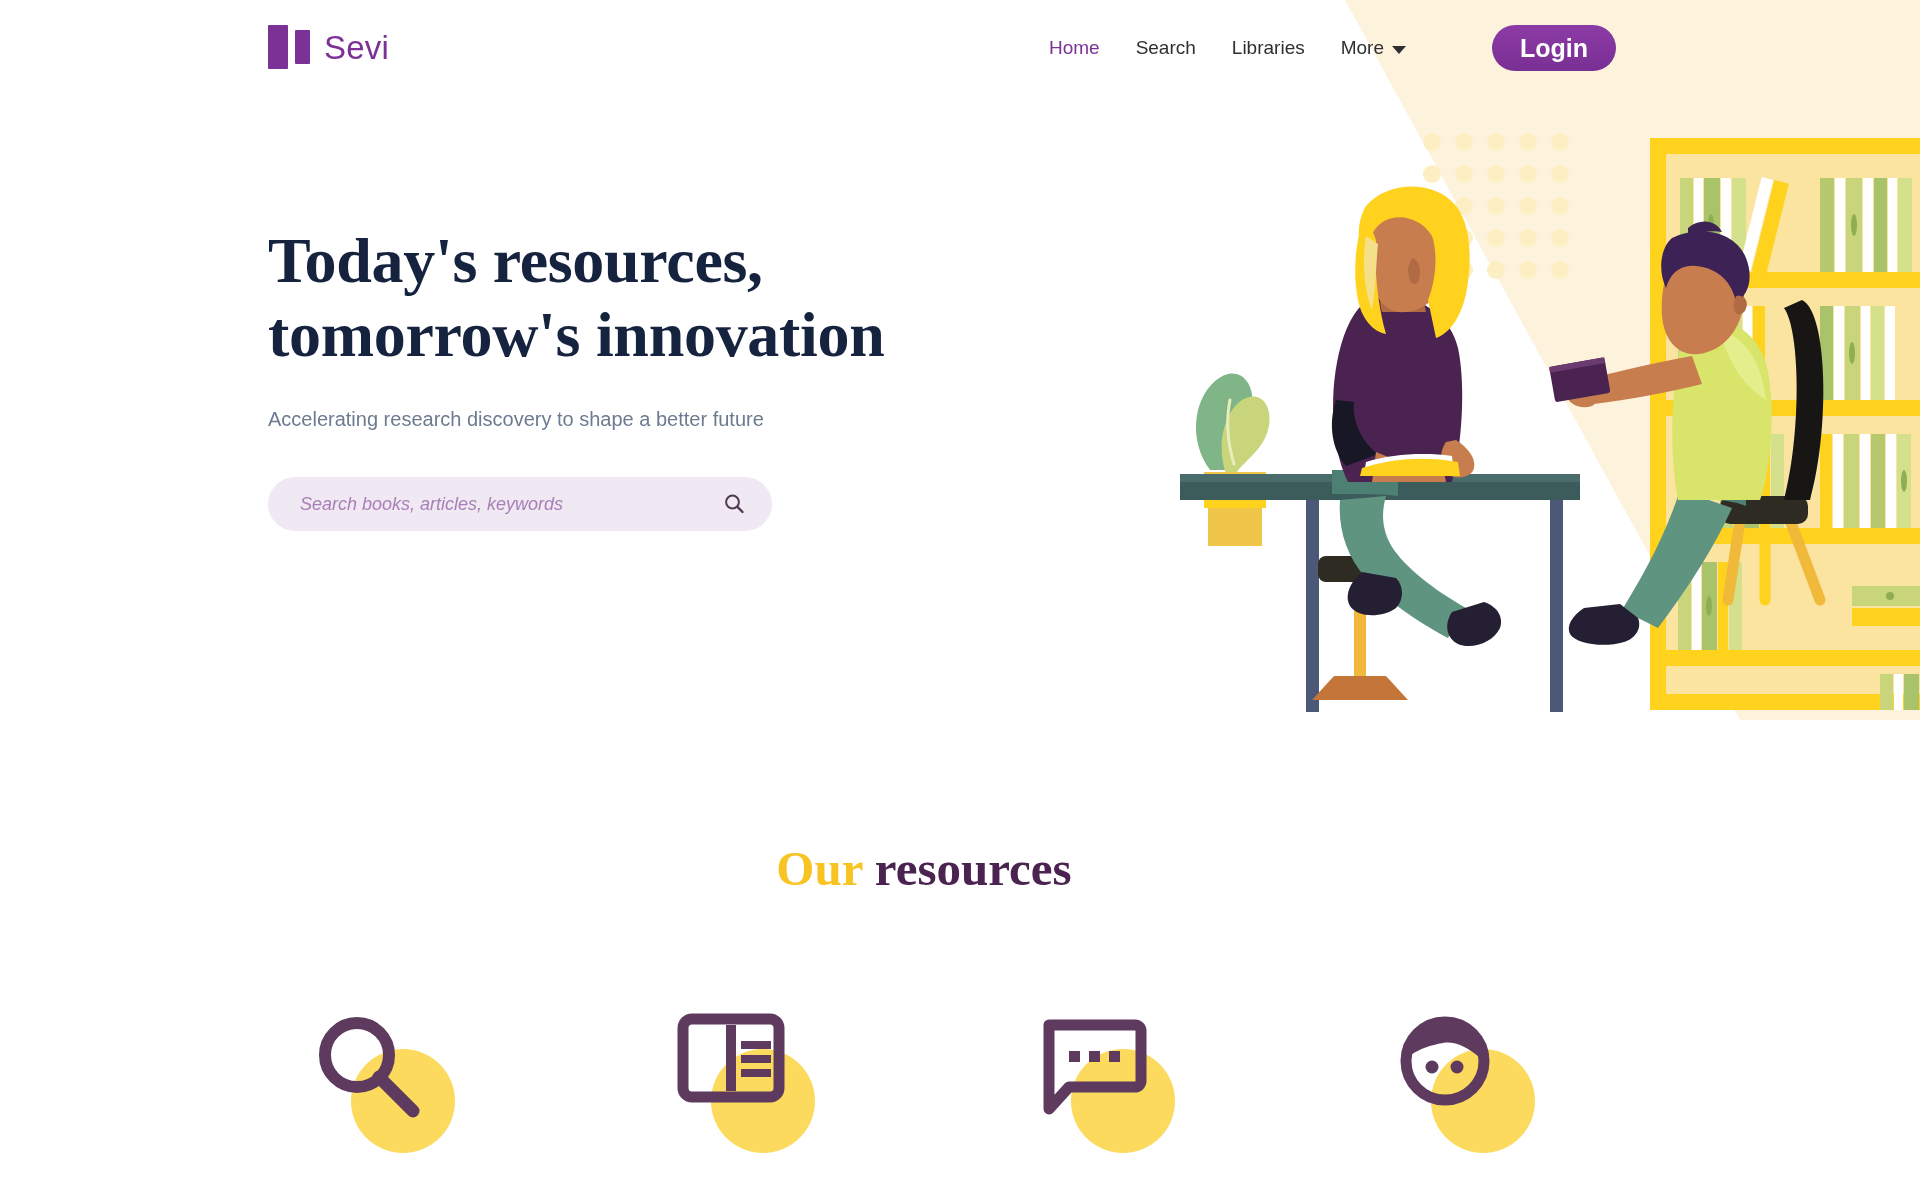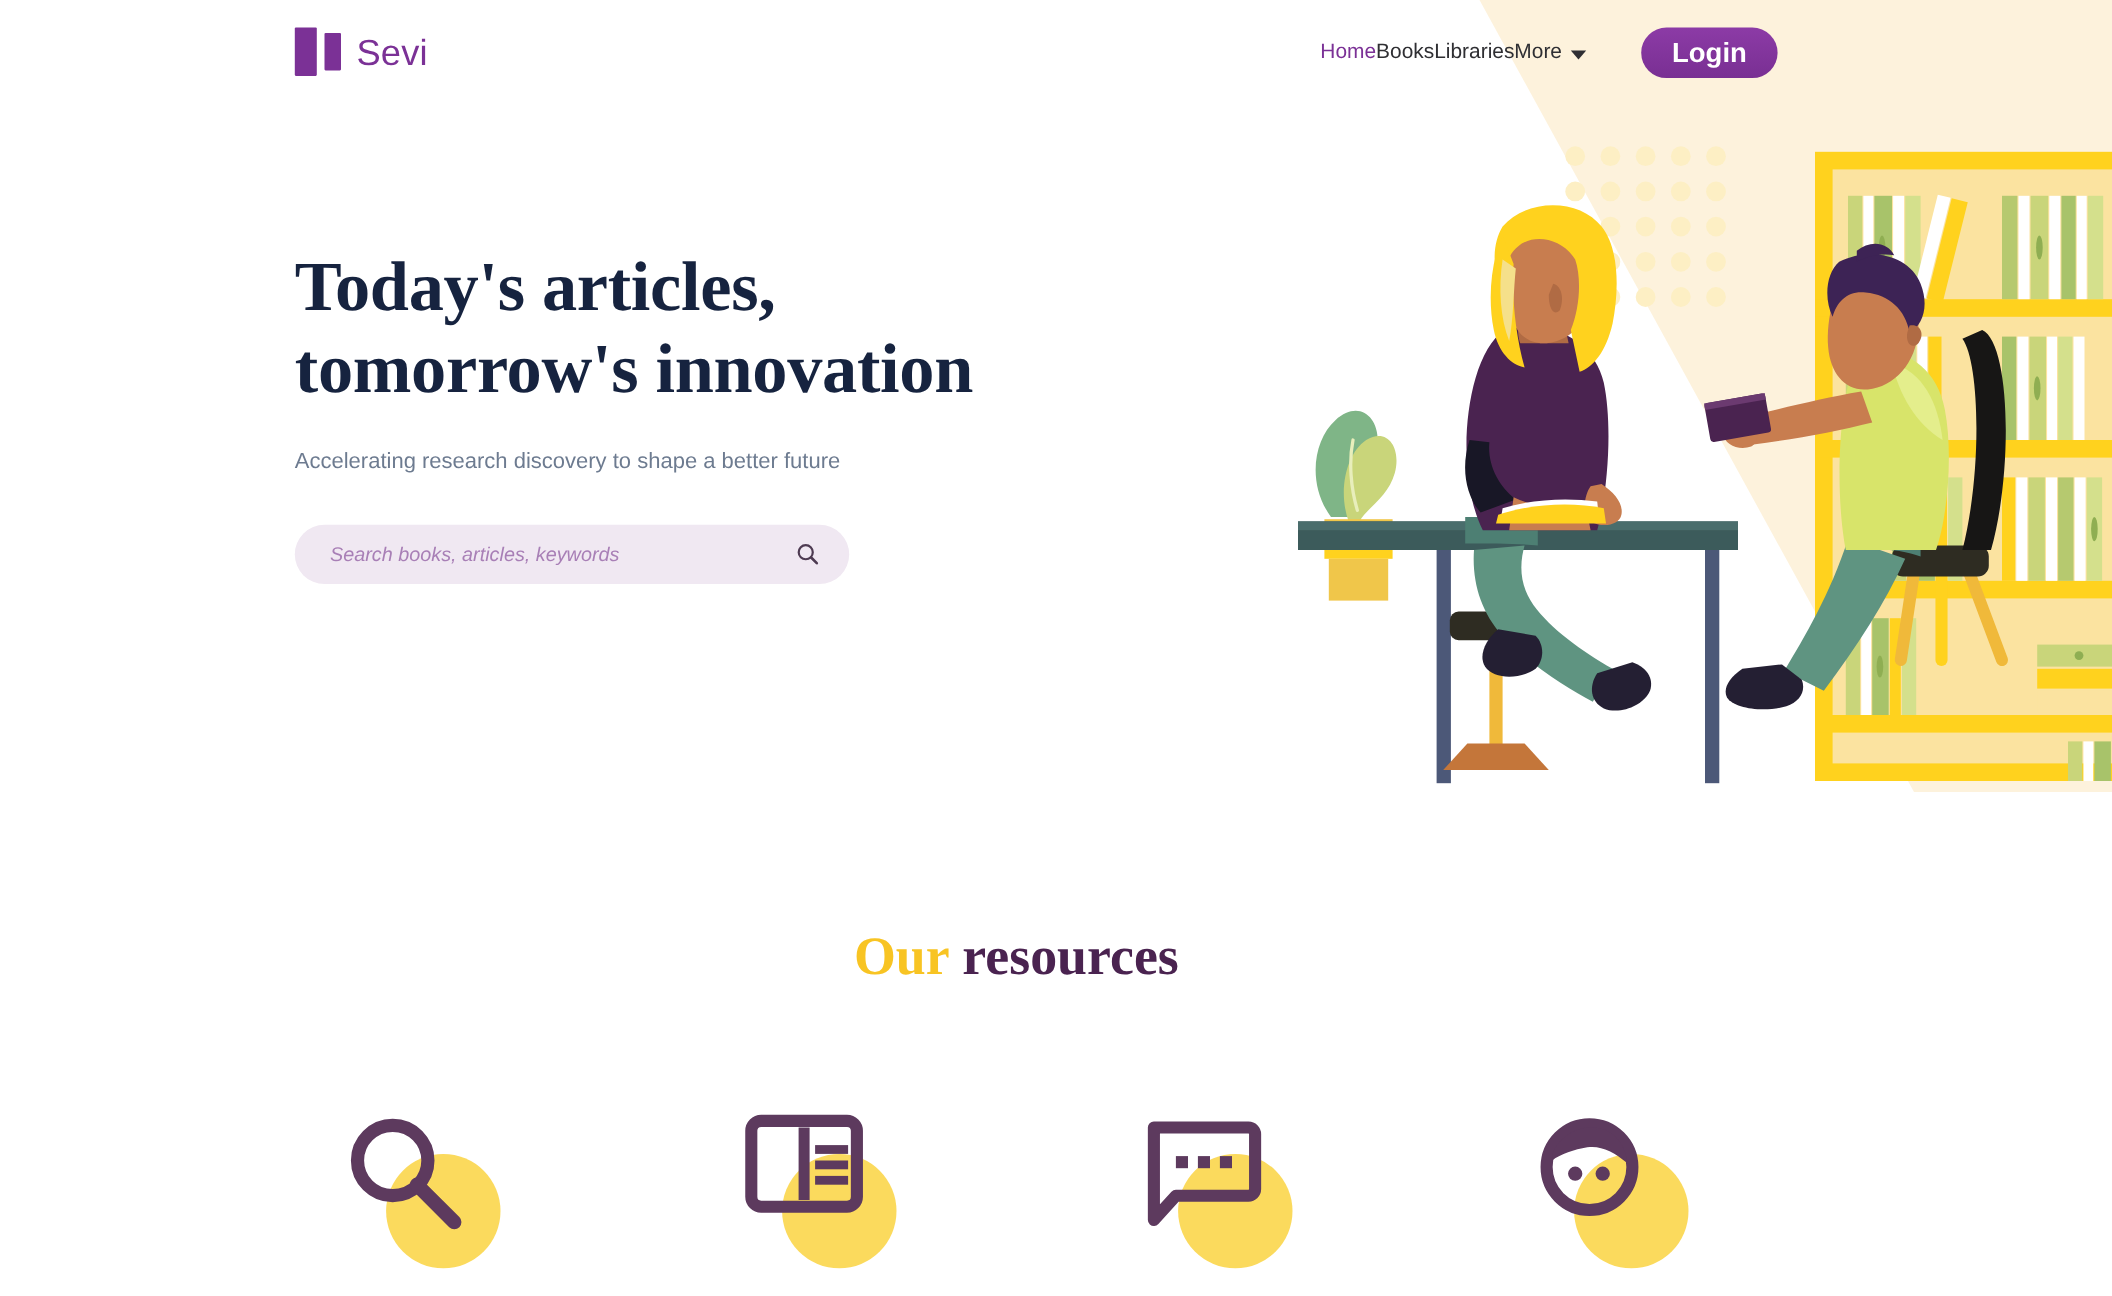--- a/index.html
+++ b/index.html
@@ -35,21 +35,21 @@
   .brand-mark { display: flex; align-items: flex-start; gap: 7px; height: 46px; }
   .brand-bar-tall { width: 20px; height: 44px; background: #7b3196; border-radius: 1px; }
   .brand-bar-short { width: 15px; height: 34px; margin-top: 5px; background: #7b3196; border-radius: 1px; }
   .brand-name {
     font-size: 33px; font-weight: 400; color: #7b3196;
     font-family: "Liberation Sans", sans-serif; letter-spacing: .2px;
   }
 
   .nav-links {
     margin-left: auto;
-    display: flex; align-items: center; 
+    display: flex; align-items: center; gap: 36px;
   }
   .nav-link {
     font-size: 19px; color: #2f2f33; text-decoration: none;
     font-family: "Liberation Sans", sans-serif; white-space: nowrap;
   }
   .nav-link.active { color: #7b3196; }
   .nav-more { display: flex; align-items: center; gap: 8px; }
   .caret {
     width: 0; height: 0;
     border-left: 7px solid transparent;
@@ -345,33 +345,33 @@
     <a class="brand" href="#">
       <span class="brand-mark">
         <span class="brand-bar-tall"></span>
         <span class="brand-bar-short"></span>
       </span>
       <span class="brand-name">Sevi</span>
     </a>
 
     <nav class="nav-links">
       <a class="nav-link active" href="#">Home</a>
-      <a class="nav-link" href="#">Books</a>
+      <a class="nav-link" href="#">Search</a>
       <a class="nav-link" href="#">Libraries</a>
       <a class="nav-link nav-more" href="#">
         <span>More</span>
         <span class="caret"></span>
       </a>
       <button class="login-btn">Login</button>
     </nav>
   </div>
 
   <div class="hero-copy">
     <h1 class="hero-title">
-      <span>Today's articles,</span><br>
+      <span>Today's resources,</span><br>
       <span>tomorrow's innovation</span>
     </h1>
     <p class="hero-sub">Accelerating research discovery to shape a better future</p>
 
     <div class="searchbar">
       <input type="text" placeholder="Search books, articles, keywords" style="">
       <button class="search-btn">
         <svg width="24" height="24" viewBox="0 0 24 24">
           <circle cx="10.5" cy="10" r="6.4" fill="none" stroke="#4e3b52" stroke-width="2"></circle>
           <line x1="15.4" y1="14.8" x2="20.5" y2="20" stroke="#4e3b52" stroke-width="2.4" stroke-linecap="round"></line>

